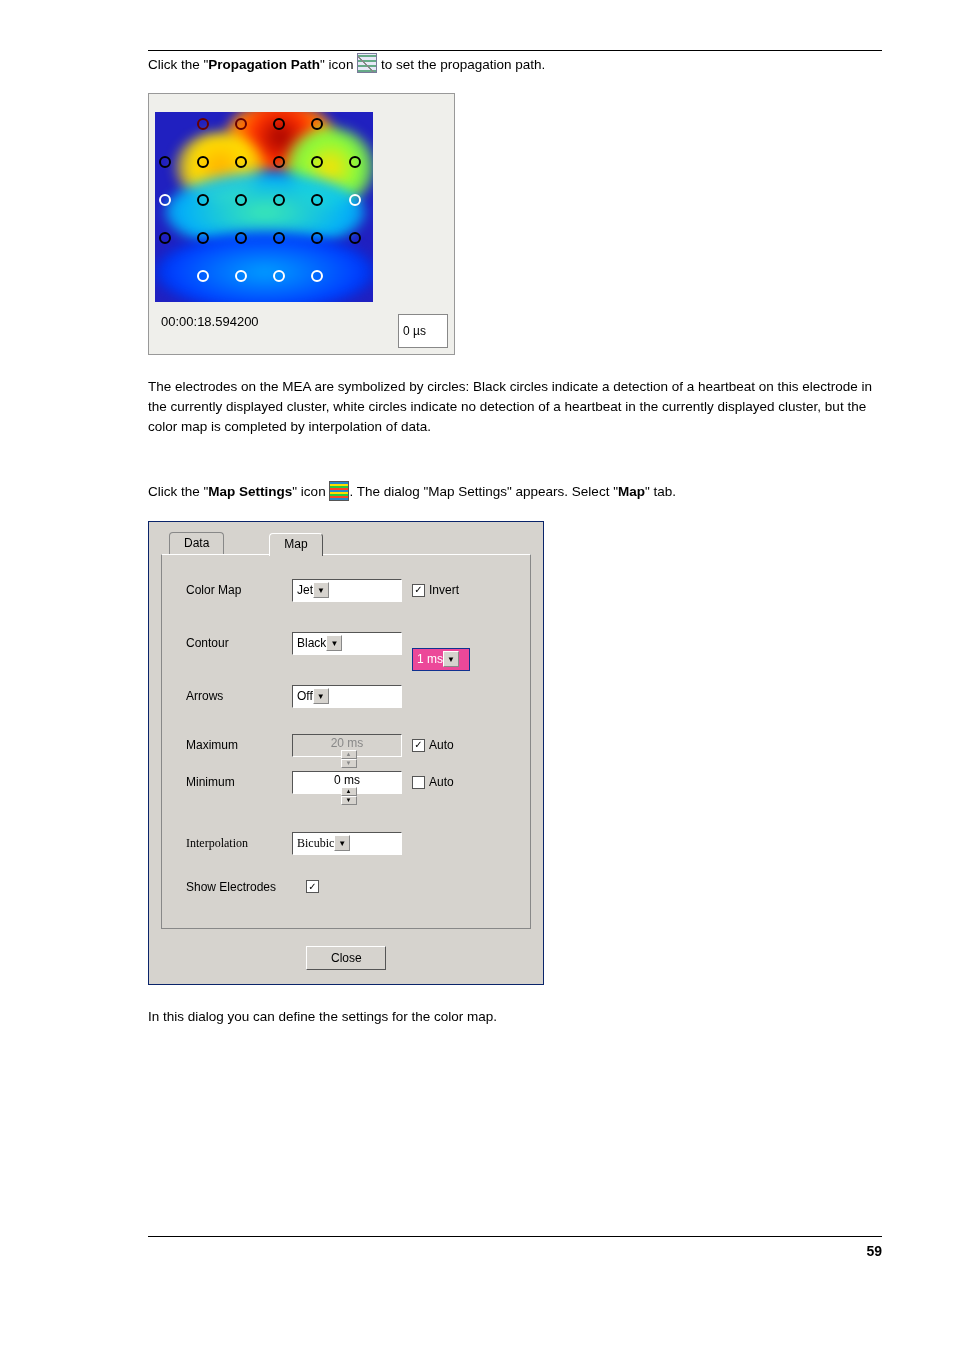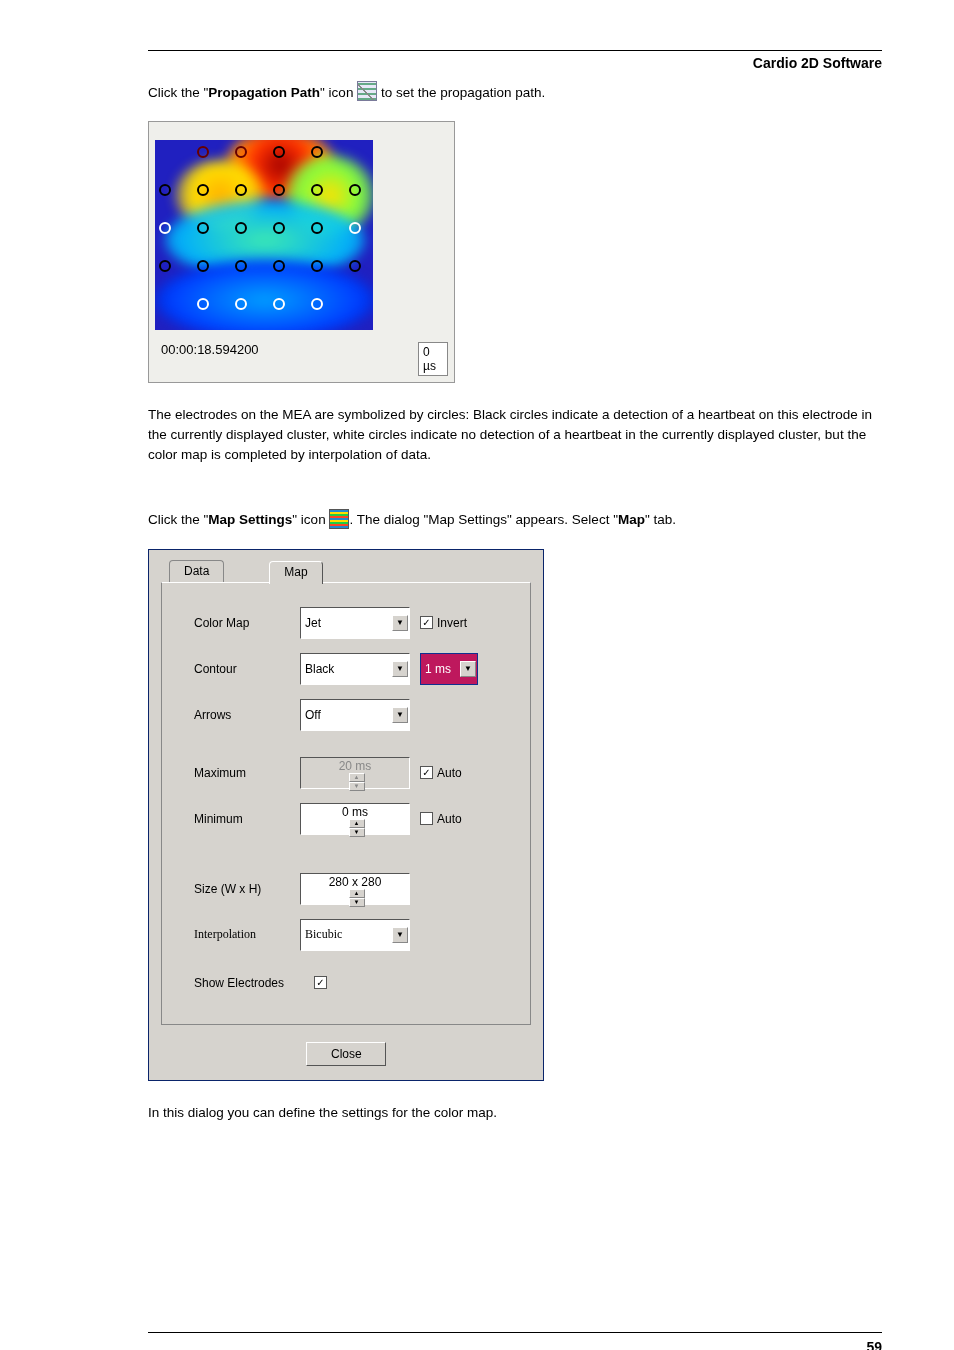--- a/index.html
+++ b/index.html
@@ -92,24 +92,24 @@
       #80ff40 48%, #00e0a0 60%, #00a0ff 75%, #0030ff 90%, #000090 100%);
   }
   .time-row {
     font-family: Tahoma, sans-serif;
     font-size: 13px;
     padding: 0 6px 6px 12px;
     display:flex;
     justify-content:space-between;
   }
   .legend-bot {
-    width:30px;
+    width:50px;
     border:1px solid #888;
     background:#fff;
-    padding:2px 4px;
+    padding:9px 4px;
     font-size:12px;
     text-align:left;
   }
 
   
   .dialog {
     width: 396px;
     border: 1px solid #0a246a;
     background: #d6d3ce;
     font-family: Tahoma, Verdana, sans-serif;
@@ -143,46 +143,45 @@
     background:#d6d3ce;
     z-index:2;
     top:1px;
     border-color:#fff #555 #d6d3ce #fff;
   }
   .tab.inactive { color:#000; }
   .tab-body {
     border:1px solid #888;
     border-top-color:#fff;
     margin: 0 12px 12px 12px;
-    padding: 24px 18px 20px 32px;
+    padding: 24px 18px 20px 24px;
     background:#d6d3ce;
     position:relative;
     top:-1px;
   }
   .frow {
     display:flex;
     align-items:center;
     margin-bottom: 14px;
     gap: 10px;
   }
   .frow .flab { width: 96px; }
   .sunken {
     border: 1px solid #888;
     border-top-color:#555; border-left-color:#555;
     border-right-color:#fff; border-bottom-color:#fff;
     background:#fff;
-    height:32px;
+    height:23px;
     padding: 1px 4px;
     font-size:12px;
     display:flex;
     align-items:center;
-    justify-content:space-between;
   }
   .combo { width:110px; }
-  .combo-sm { width:58px; background:#be185d; color:#fff; border-color:#103090;}
+  .combo-sm { width:58px; background:#ec4899; color:#fff; border-color:#103090;margin-top:32px;}
   .spin { width:110px;flex-direction:column; }
   .spin.disabled { background:#d6d3ce; color:#888; }
   .dd {
     width:16px;height:16px;
     background:#d6d3ce;
     border:1px solid #888;
     border-top-color:#fff;border-left-color:#fff;
     display:flex;align-items:center;justify-content:center;
     font-size:8px;
     margin-right:-3px;
@@ -226,21 +225,20 @@
     margin-top: 210px;
     border-top:1.5px solid #000;
     padding-top:6px;
   }
 </style>
 </head>
 <body>
 
 <div class="page">
   <div class="hdr-line"></div>
-  <div class="hdr">Cardio 2D Software</div>
 
   <p class="para">
     <span>Click the "</span><b class="term">Propagation Path</b><span>" icon </span><span class="inline-icon prop"></span><span> to set the propagation path.</span>
   </p>
 
   <div class="heatmap-frame">
     <div class="heatmap-row">
       <div class="heatmap-box">
         <div class="hm">
 
@@ -359,30 +357,20 @@
               <div class="sb">▲</div>
               <div class="sb">▼</div>
             </div>
         </div>
         <label class="chk">
           <span class="chk-box"></span>
           <span>Auto</span>
         </label>
       </div>
 
-      <div class="frow">
-        <div class="flab">Size (W x H)</div>
-        <div class="sunken spin">
-          <span>280 x 280</span>
-          <div class="spin-btns">
-              <div class="sb">▲</div>
-              <div class="sb">▼</div>
-            </div>
-        </div>
-      </div>
 
       <div class="frow" style="margin-bottom:25px;font-family:Liberation Serif, serif;">
         <div class="flab">Interpolation</div>
         <div class="sunken combo">
           <span>Bicubic</span>
           <div class="dd">▼</div>
         </div>
       </div>
 
       <div class="frow">

